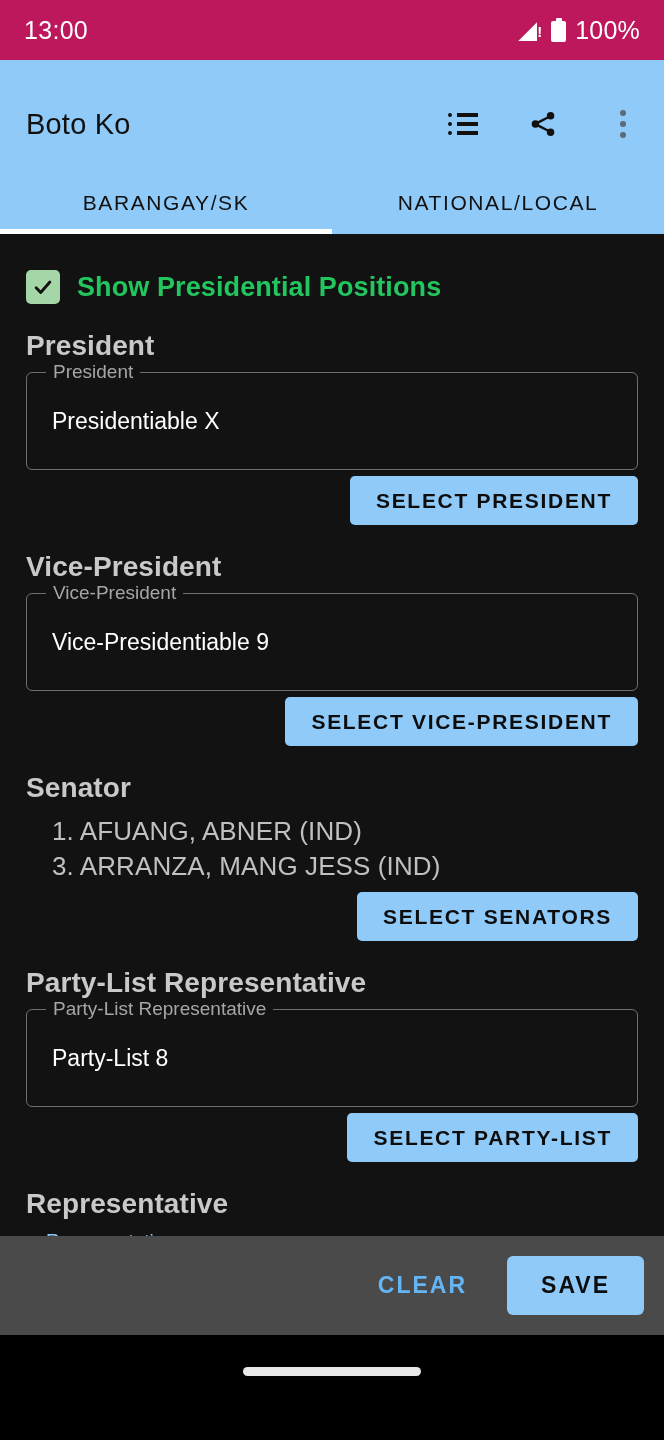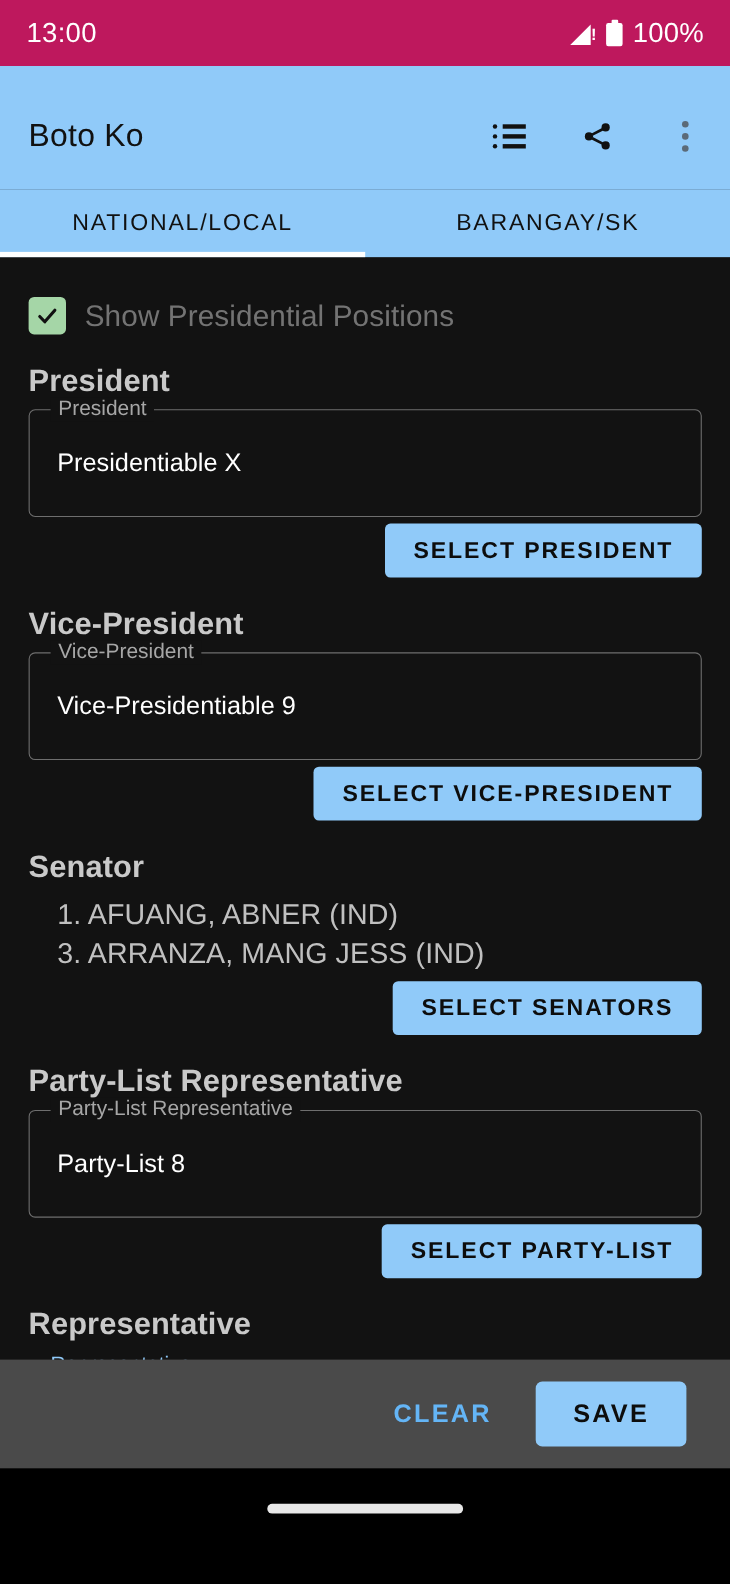--- a/index.html
+++ b/index.html
@@ -69,21 +69,21 @@
     position:absolute; top:234px; left:0; right:0; bottom:0;
     background:#121212; padding:0 26px; overflow:hidden;
   }
 
   .checkbox-row { display:flex; align-items:center; gap:17px; margin-top:36px; }
   .checkbox {
     width:34px; height:34px; border-radius:5px; background:#a5d6a7;
     display:flex; align-items:center; justify-content:center; flex:0 0 auto;
   }
   .checkbox svg { display:block; }
-  .checkbox-label { font-size:27px; font-weight:normal; color:#737373; letter-spacing:.1px; }
+  .checkbox-label { font-size:27px; font-weight:bold; color:#22c55e; letter-spacing:.1px; }
 
   .section-title {
     font-size:28px; font-weight:bold; color:#c9c9c9;
     margin-top:26px; margin-bottom:10px; letter-spacing:.1px;
   }
 
   
   .field { position:relative; height:98px; margin-bottom:6px; }
   .field-border {
     position:absolute; inset:0; border:1.6px solid #6e6e6e; border-radius:6px;
@@ -110,21 +110,21 @@
   .senator-item { font-size:26px; color:#c0c0c0; line-height:1.34; letter-spacing:.1px; }
 
   
   .cut-field { position:relative; height:30px; overflow:hidden; }
   .cut-label { position:absolute; top:0; left:20px; font-size:19px; color:#90caf9; }
 
   
   .bottombar {
     position:absolute; left:0; right:0; bottom:105px; height:99px;
     background:#4a4a4a; display:flex; align-items:center; justify-content:flex-end;
-    gap:24px; padding:0 40px;
+    gap:24px; padding:0 20px;
   }
   .btn-clear {
     background:transparent; border:none; color:#64b5f6;
     font-family:"Liberation Sans", sans-serif;
     font-size:23px; font-weight:bold; letter-spacing:2px; padding:14px 16px; line-height:1;
   }
   .btn-save {
     background:#90caf9; color:#0d0d0d; border:none; border-radius:6px;
     font-family:"Liberation Sans", sans-serif;
     font-size:23px; font-weight:bold; letter-spacing:2px; padding:18px 34px; line-height:1;
@@ -183,22 +183,22 @@
         <div class="dots-icon">
             <span></span>
             <span></span>
             <span></span>
           </div>
       </div>
     </div>
   </div>
 
   <div class="tabs">
+    <div class="tab">BARANGAY/SK</div>
     <div class="tab">NATIONAL/LOCAL</div>
-    <div class="tab">BARANGAY/SK</div>
     <div class="tab-indicator"></div>
   </div>
 
   <div class="content">
 
     <div class="checkbox-row">
       <div class="checkbox">
         <svg width="22" height="22" viewBox="0 0 24 24">
           <path d="M4.5 12.8 L9.5 18 L19.5 6.5" fill="none" stroke="#111" stroke-width="3.1" stroke-linecap="round" stroke-linejoin="round"></path>
         </svg>

